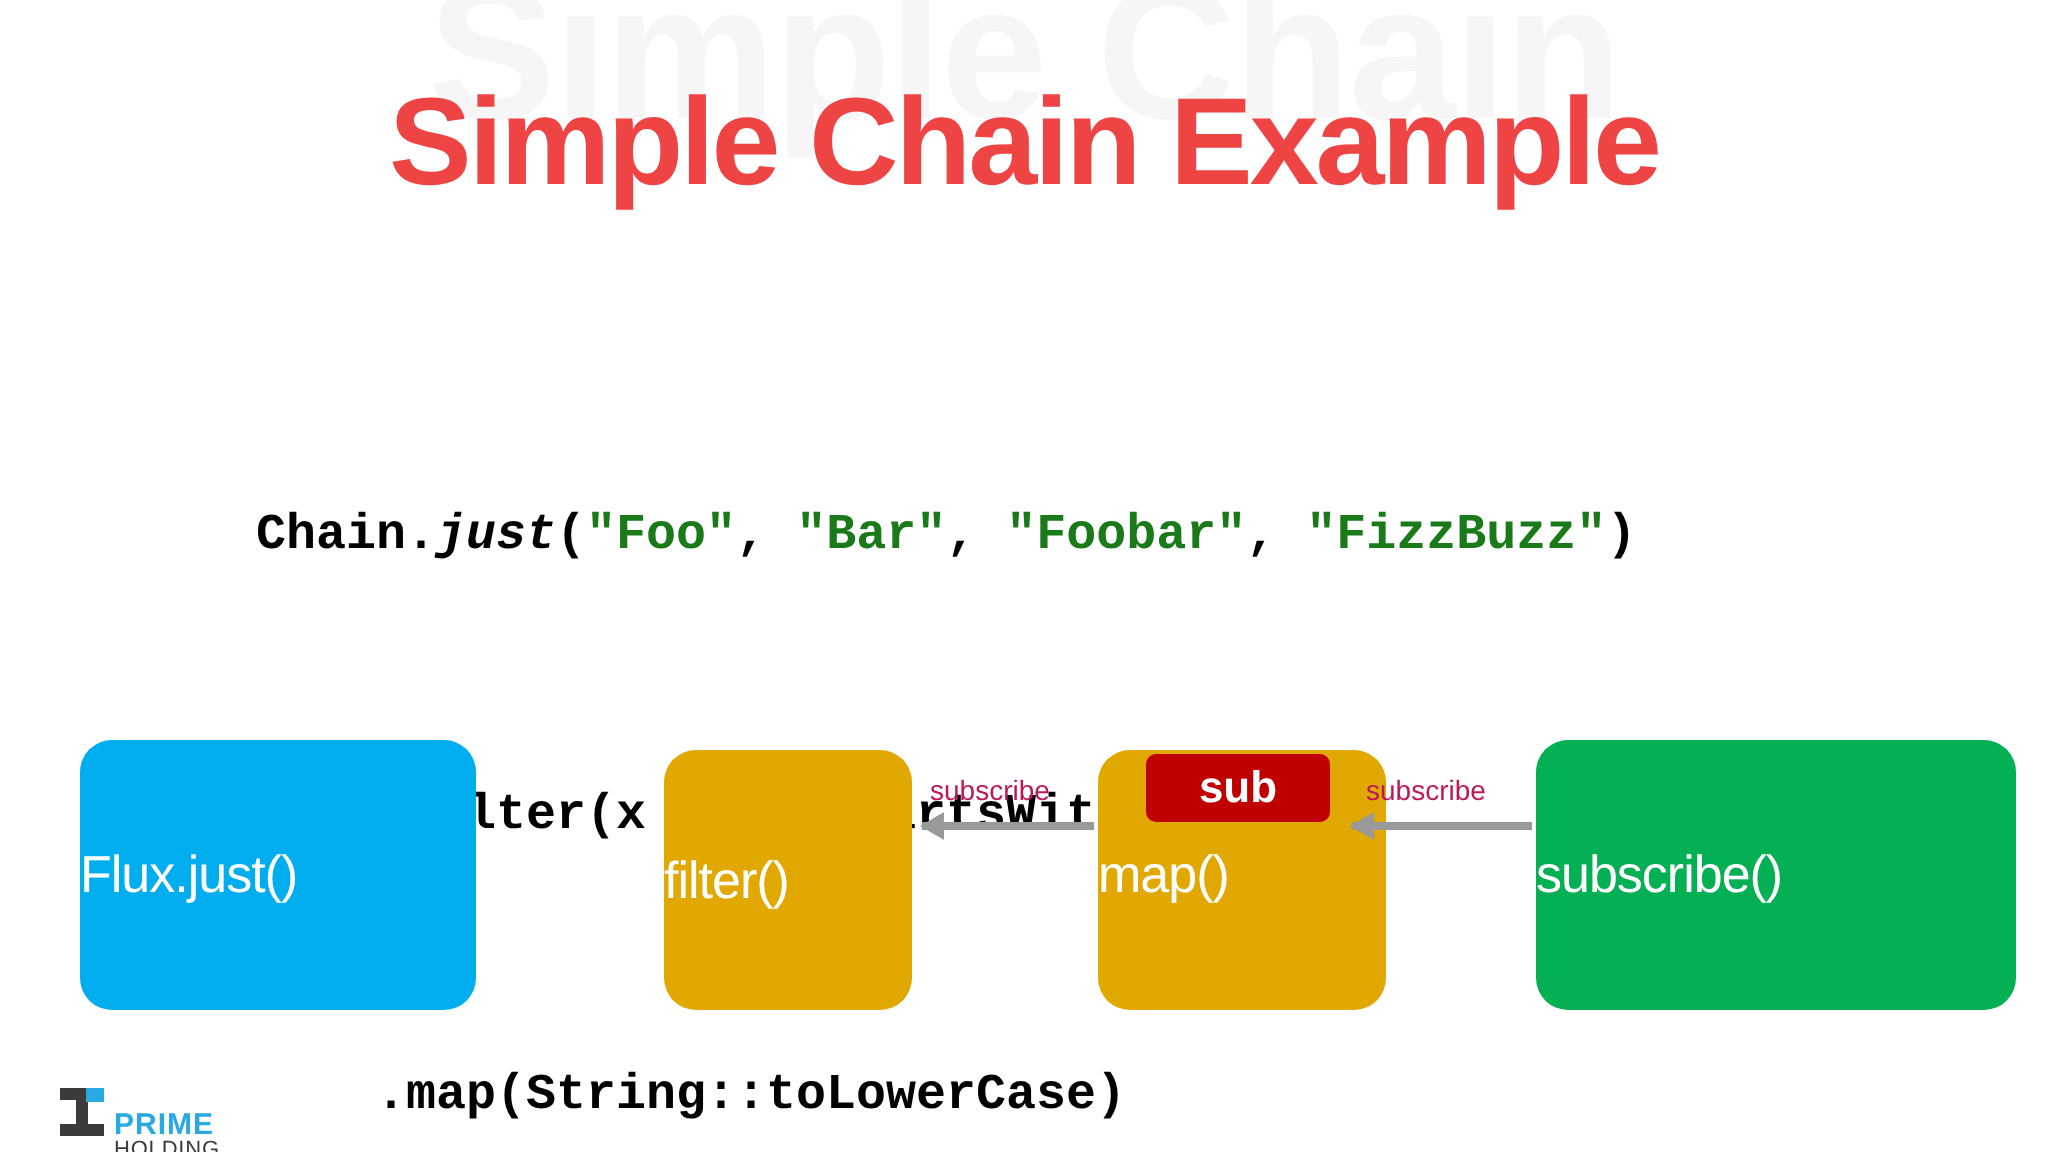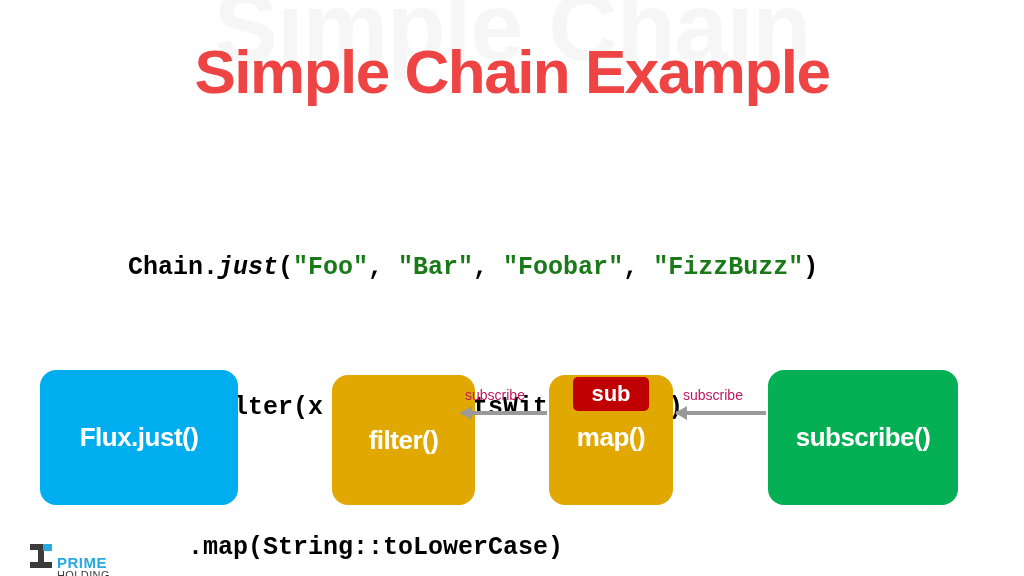--- a/index.html
+++ b/index.html
@@ -76,71 +76,71 @@
     top: 365px;
     width: 1024px;
     height: 145px;
     z-index: 3;
   }
 
   .node {
     position: absolute;
     border-radius: 16px;
     color: #ffffff;
-    font-weight: bold;
+    font-weight: normal;
     display: flex;
     align-items: center;
-    justify-content: center;
+    justify-content: flex-start;
     letter-spacing: -0.5px;
   }
 
   .node-just {
     left: 40px;
     top: 5px;
     width: 198px;
     height: 135px;
     background: #00aeef;
     font-size: 26px;
   }
 
   .node-filter {
     left: 332px;
     top: 10px;
-    width: 143px;
+    width: 124px;
     height: 130px;
     background: #e0a800;
     font-size: 26px;
   }
 
   .node-map {
     left: 549px;
     top: 10px;
-    width: 124px;
+    width: 144px;
     height: 130px;
     background: #e0a800;
     font-size: 26px;
     align-items: flex-end;
     padding-bottom: 52px;
     box-sizing: border-box;
   }
 
   .node-subscribe {
     left: 768px;
     top: 5px;
-    width: 190px;
+    width: 240px;
     height: 135px;
     background: #05b054;
     font-size: 26px;
   }
 
   .badge-sub {
     position: absolute;
     left: 573px;
     top: 12px;
-    width: 76px;
+    width: 92px;
     height: 34px;
     background: #c00000;
     border-radius: 5px;
     color: #ffffff;
     font-size: 22px;
     font-weight: bold;
     display: flex;
     align-items: center;
     justify-content: center;
     z-index: 4;

